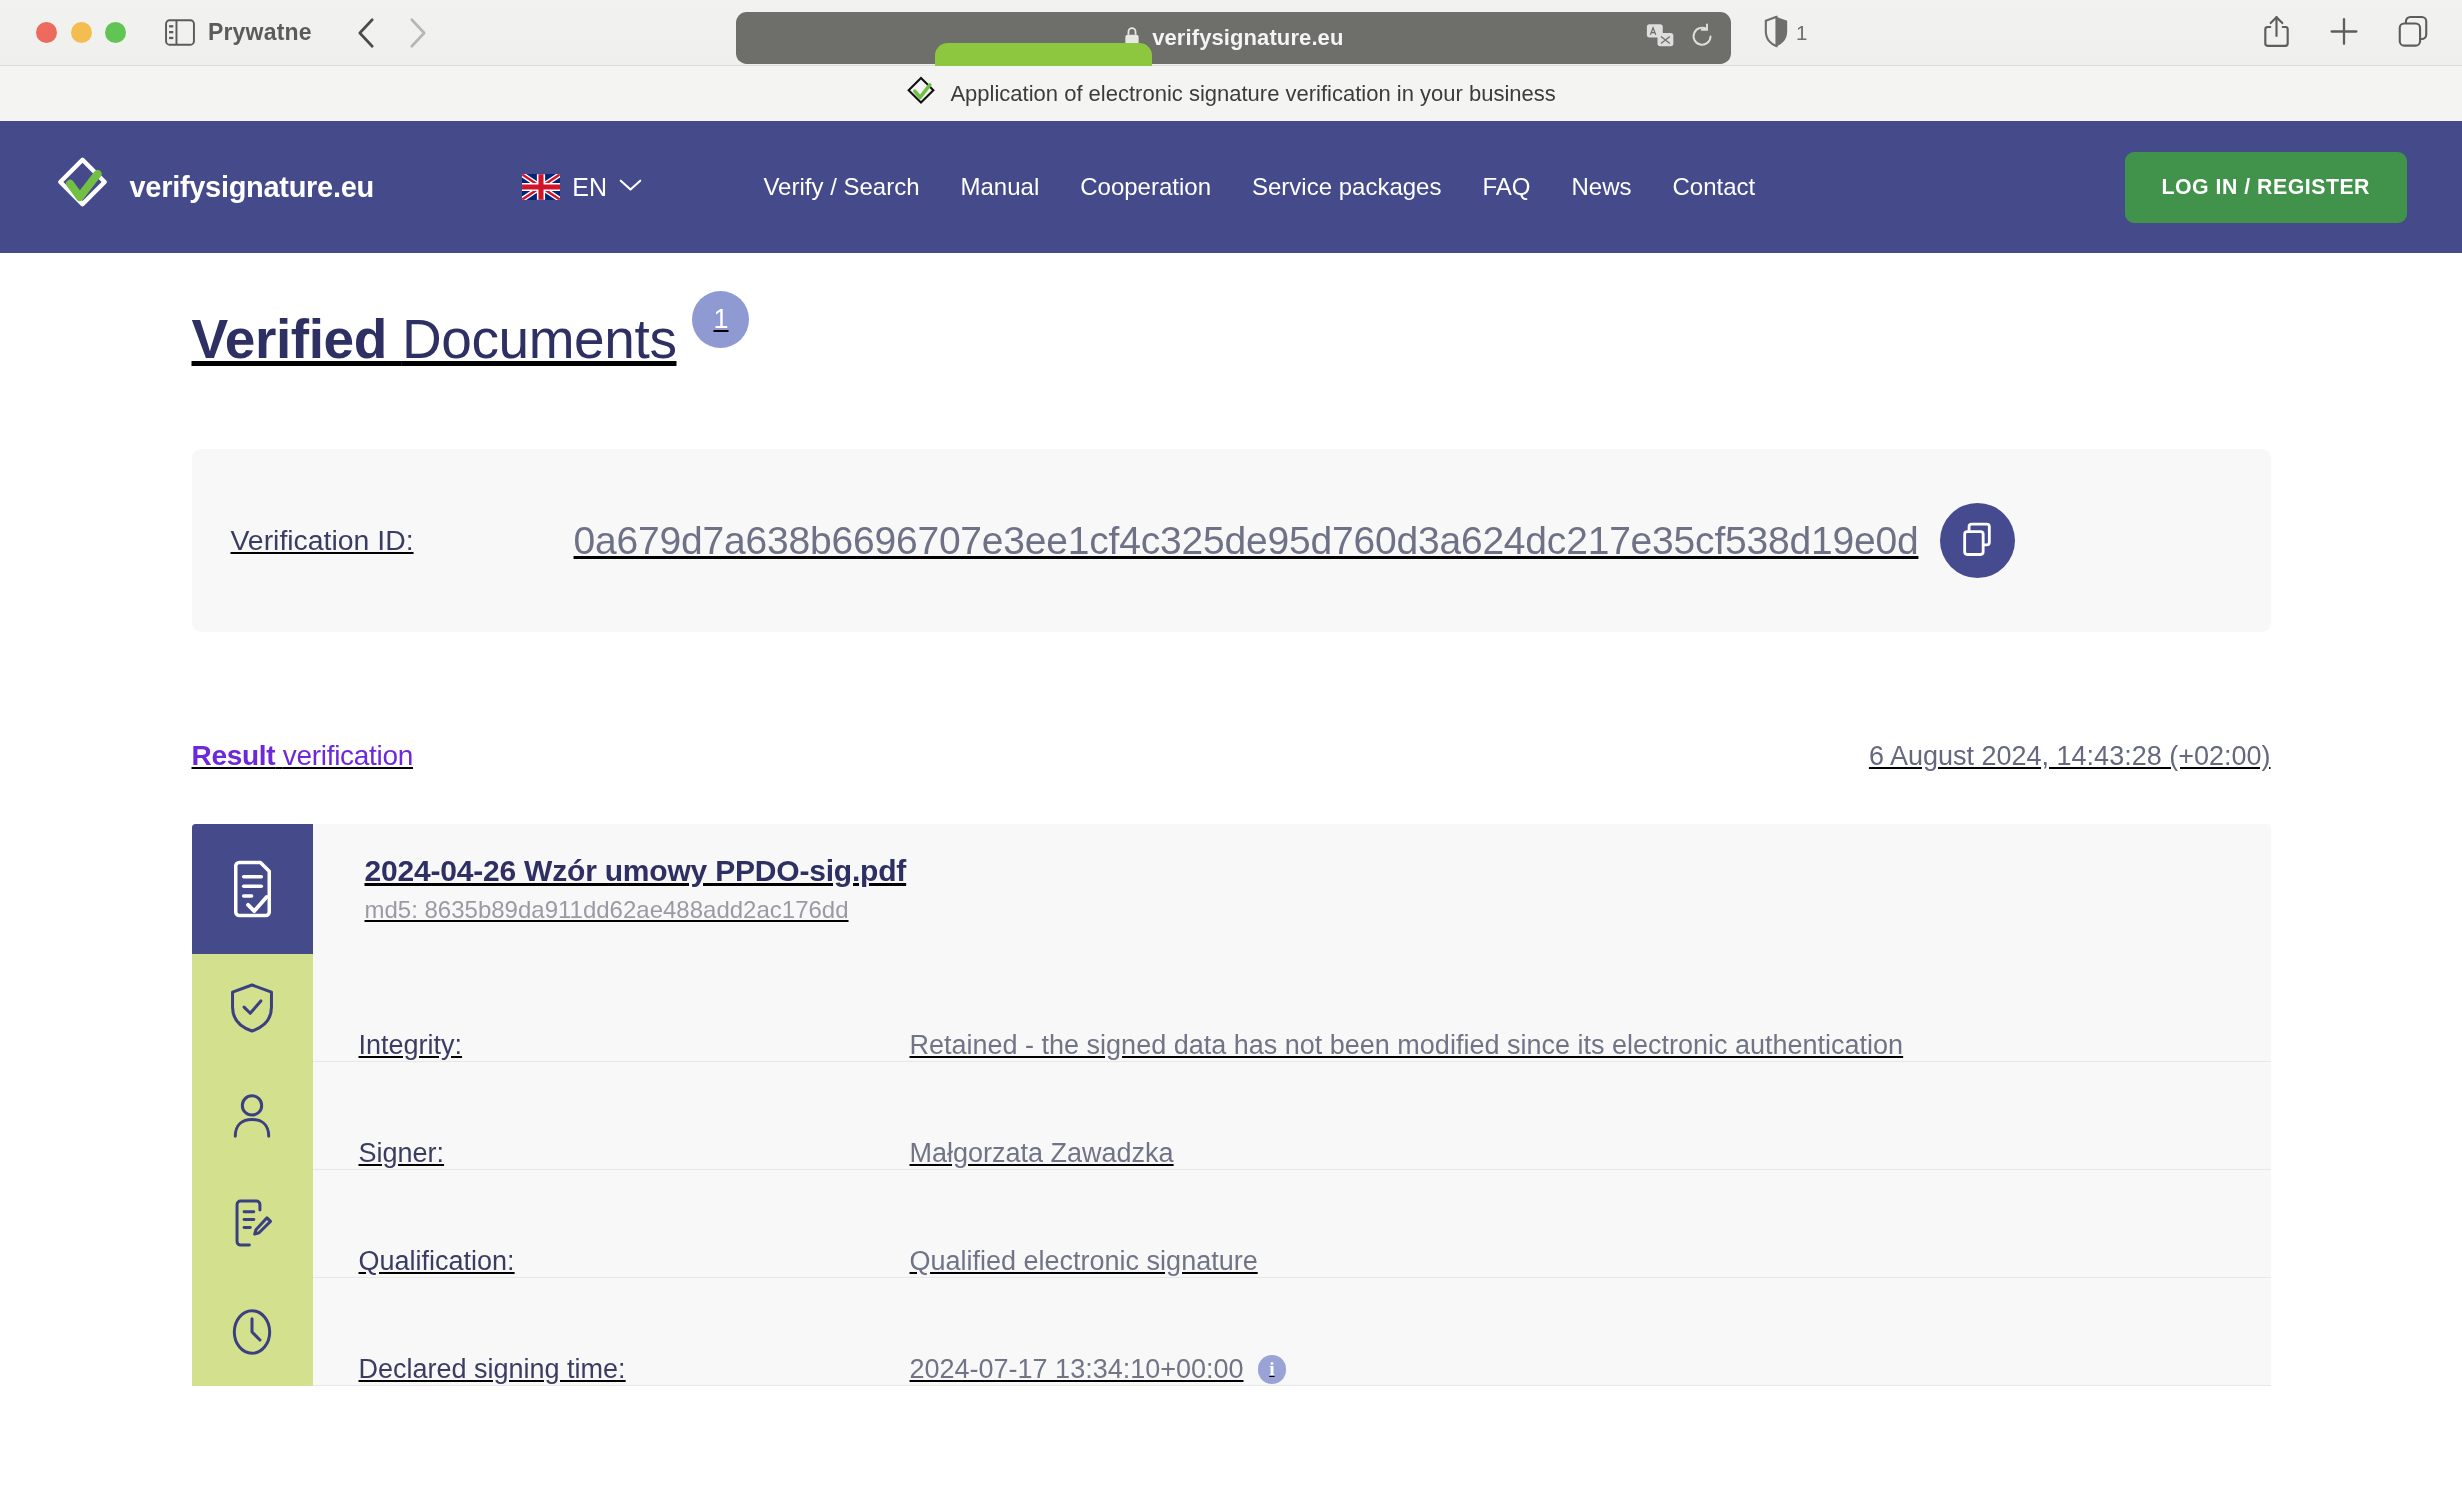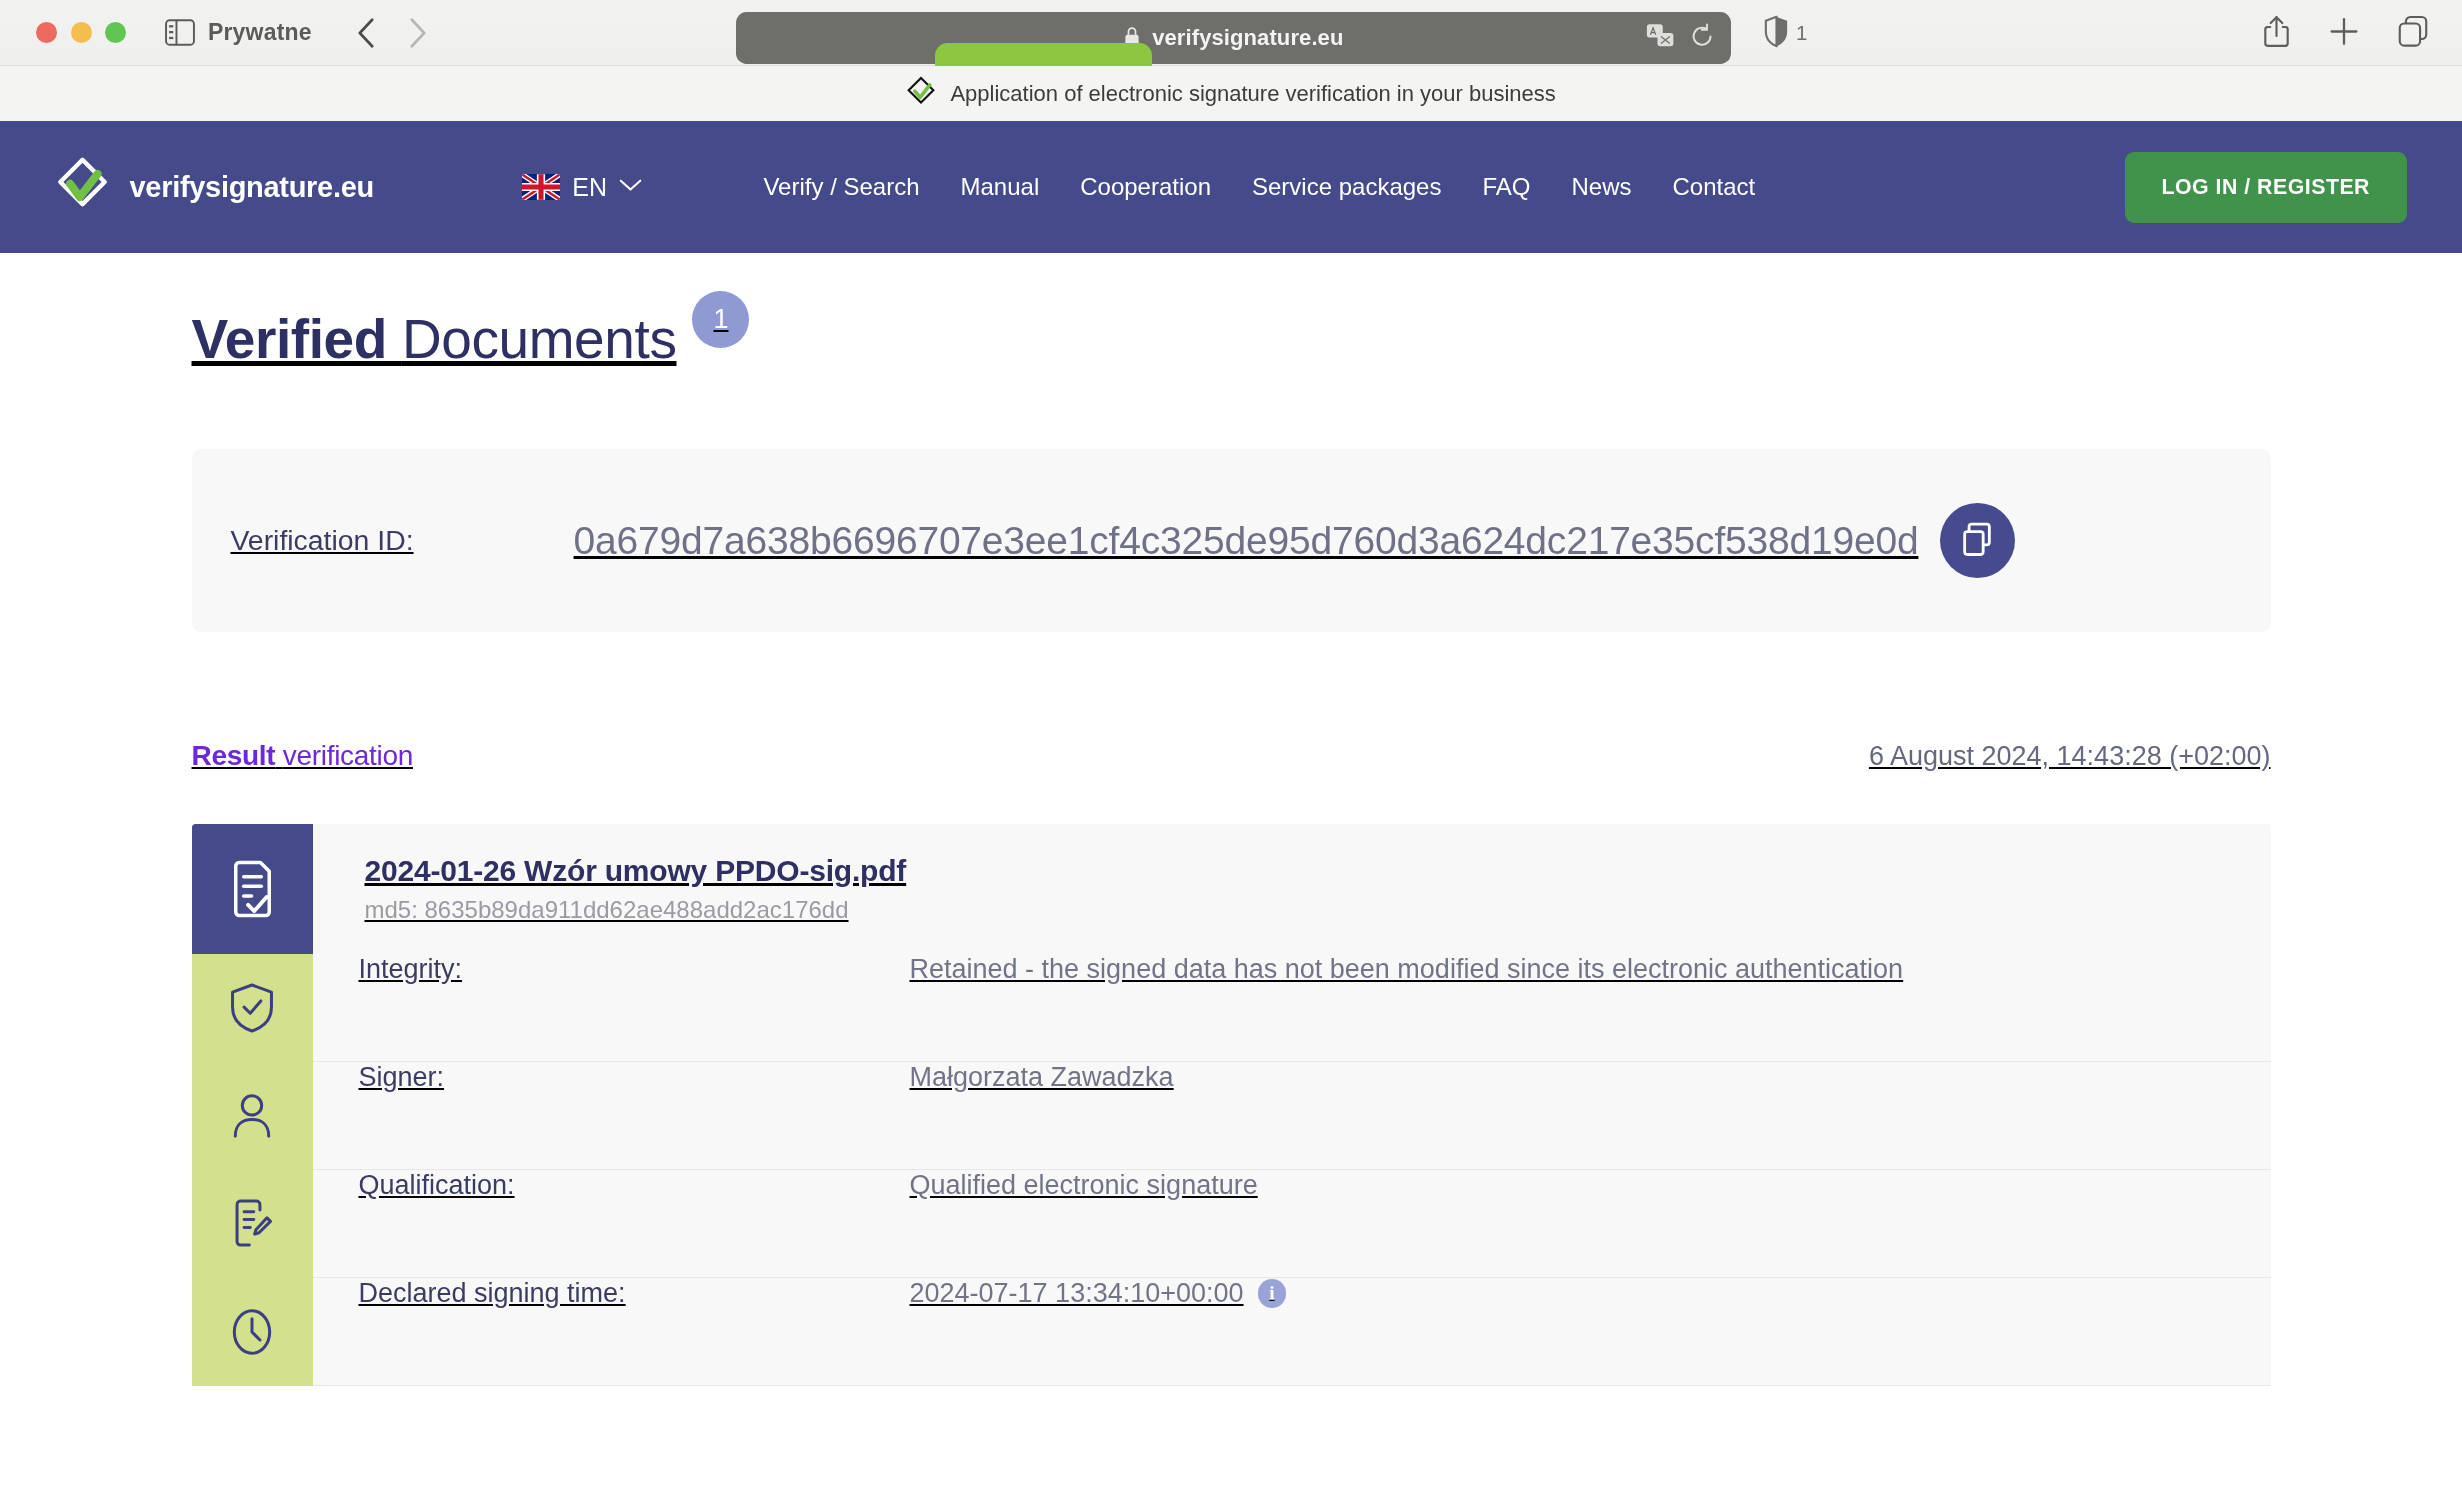--- a/index.html
+++ b/index.html
@@ -201,21 +201,21 @@
     display: flex; align-items: center; justify-content: center;
   }
   .body-cell { flex: 1; }
 
   .doc-name { font-size: 30px; font-weight: bold; color: #2e2f62; letter-spacing: -0.2px; }
   .doc-md5 { font-size: 24px; color: #9a9aa4; margin-top: 8px; }
 
   .detail-row .icon-cell { background: #d3e08d; }
   .detail-row .body-cell {
     background: #f8f8f8;
-    display: flex; align-items: flex-start;
+    display: flex; align-items: flex-end;
     border-bottom: 0.9px solid #e7e7e7;
     padding-left: 46px;
   }
   .detail-label { font-size: 27px; color: #3a3c62; width: 551px; flex: none; }
   .detail-value { font-size: 27px; color: #717486; display: flex; align-items: center; gap: 14.2px; }
   .info-dot {
     width: 28.4px; height: 28.4px; border-radius: 50%; background: #9aa3d6;
     color: #fff; font-size: 19.5px; font-weight: bold; font-family: "Liberation Serif", serif;
     display: inline-flex; align-items: center; justify-content: center; flex: none;
     cursor: pointer;
@@ -406,21 +406,21 @@
         <div class="icon-cell">
           <svg width="55" height="60" viewBox="0 0 62 68" fill="none" stroke="#ffffff" stroke-width="4" stroke-linecap="round" stroke-linejoin="round">
             <path d="M12 8 A4 4 0 0 1 16 4 H40 L50 14 V60 A4 4 0 0 1 46 64 H16 A4 4 0 0 1 12 60 Z"></path>
             <line x1="21" y1="20" x2="41" y2="20"></line>
             <line x1="21" y1="31" x2="41" y2="31"></line>
             <line x1="21" y1="42" x2="30" y2="42"></line>
             <polyline points="26,52 33,59 47,43" stroke-width="4.4"></polyline>
           </svg>
         </div>
         <div class="body-cell">
-          <div class="doc-name">2024-01-26 Wzór umowy PPDO-sig.pdf</div>
+          <div class="doc-name">2024-04-26 Wzór umowy PPDO-sig.pdf</div>
           <div class="doc-md5">md5: 8635b89da911dd62ae488add2ac176dd</div>
         </div>
       </div>
 
       <div class="doc-row detail-row h-134">
         <div class="icon-cell">
           <svg width="46" height="52" viewBox="0 0 52 58" fill="none" stroke="#3d4080" stroke-width="3.4" stroke-linecap="round" stroke-linejoin="round">
             <path d="M26 3 L48 11 V28 C48 43 38 51 26 55 C14 51 4 43 4 28 V11 Z"></path>
             <polyline points="17,28 24,35 36,21"></polyline>
           </svg>

